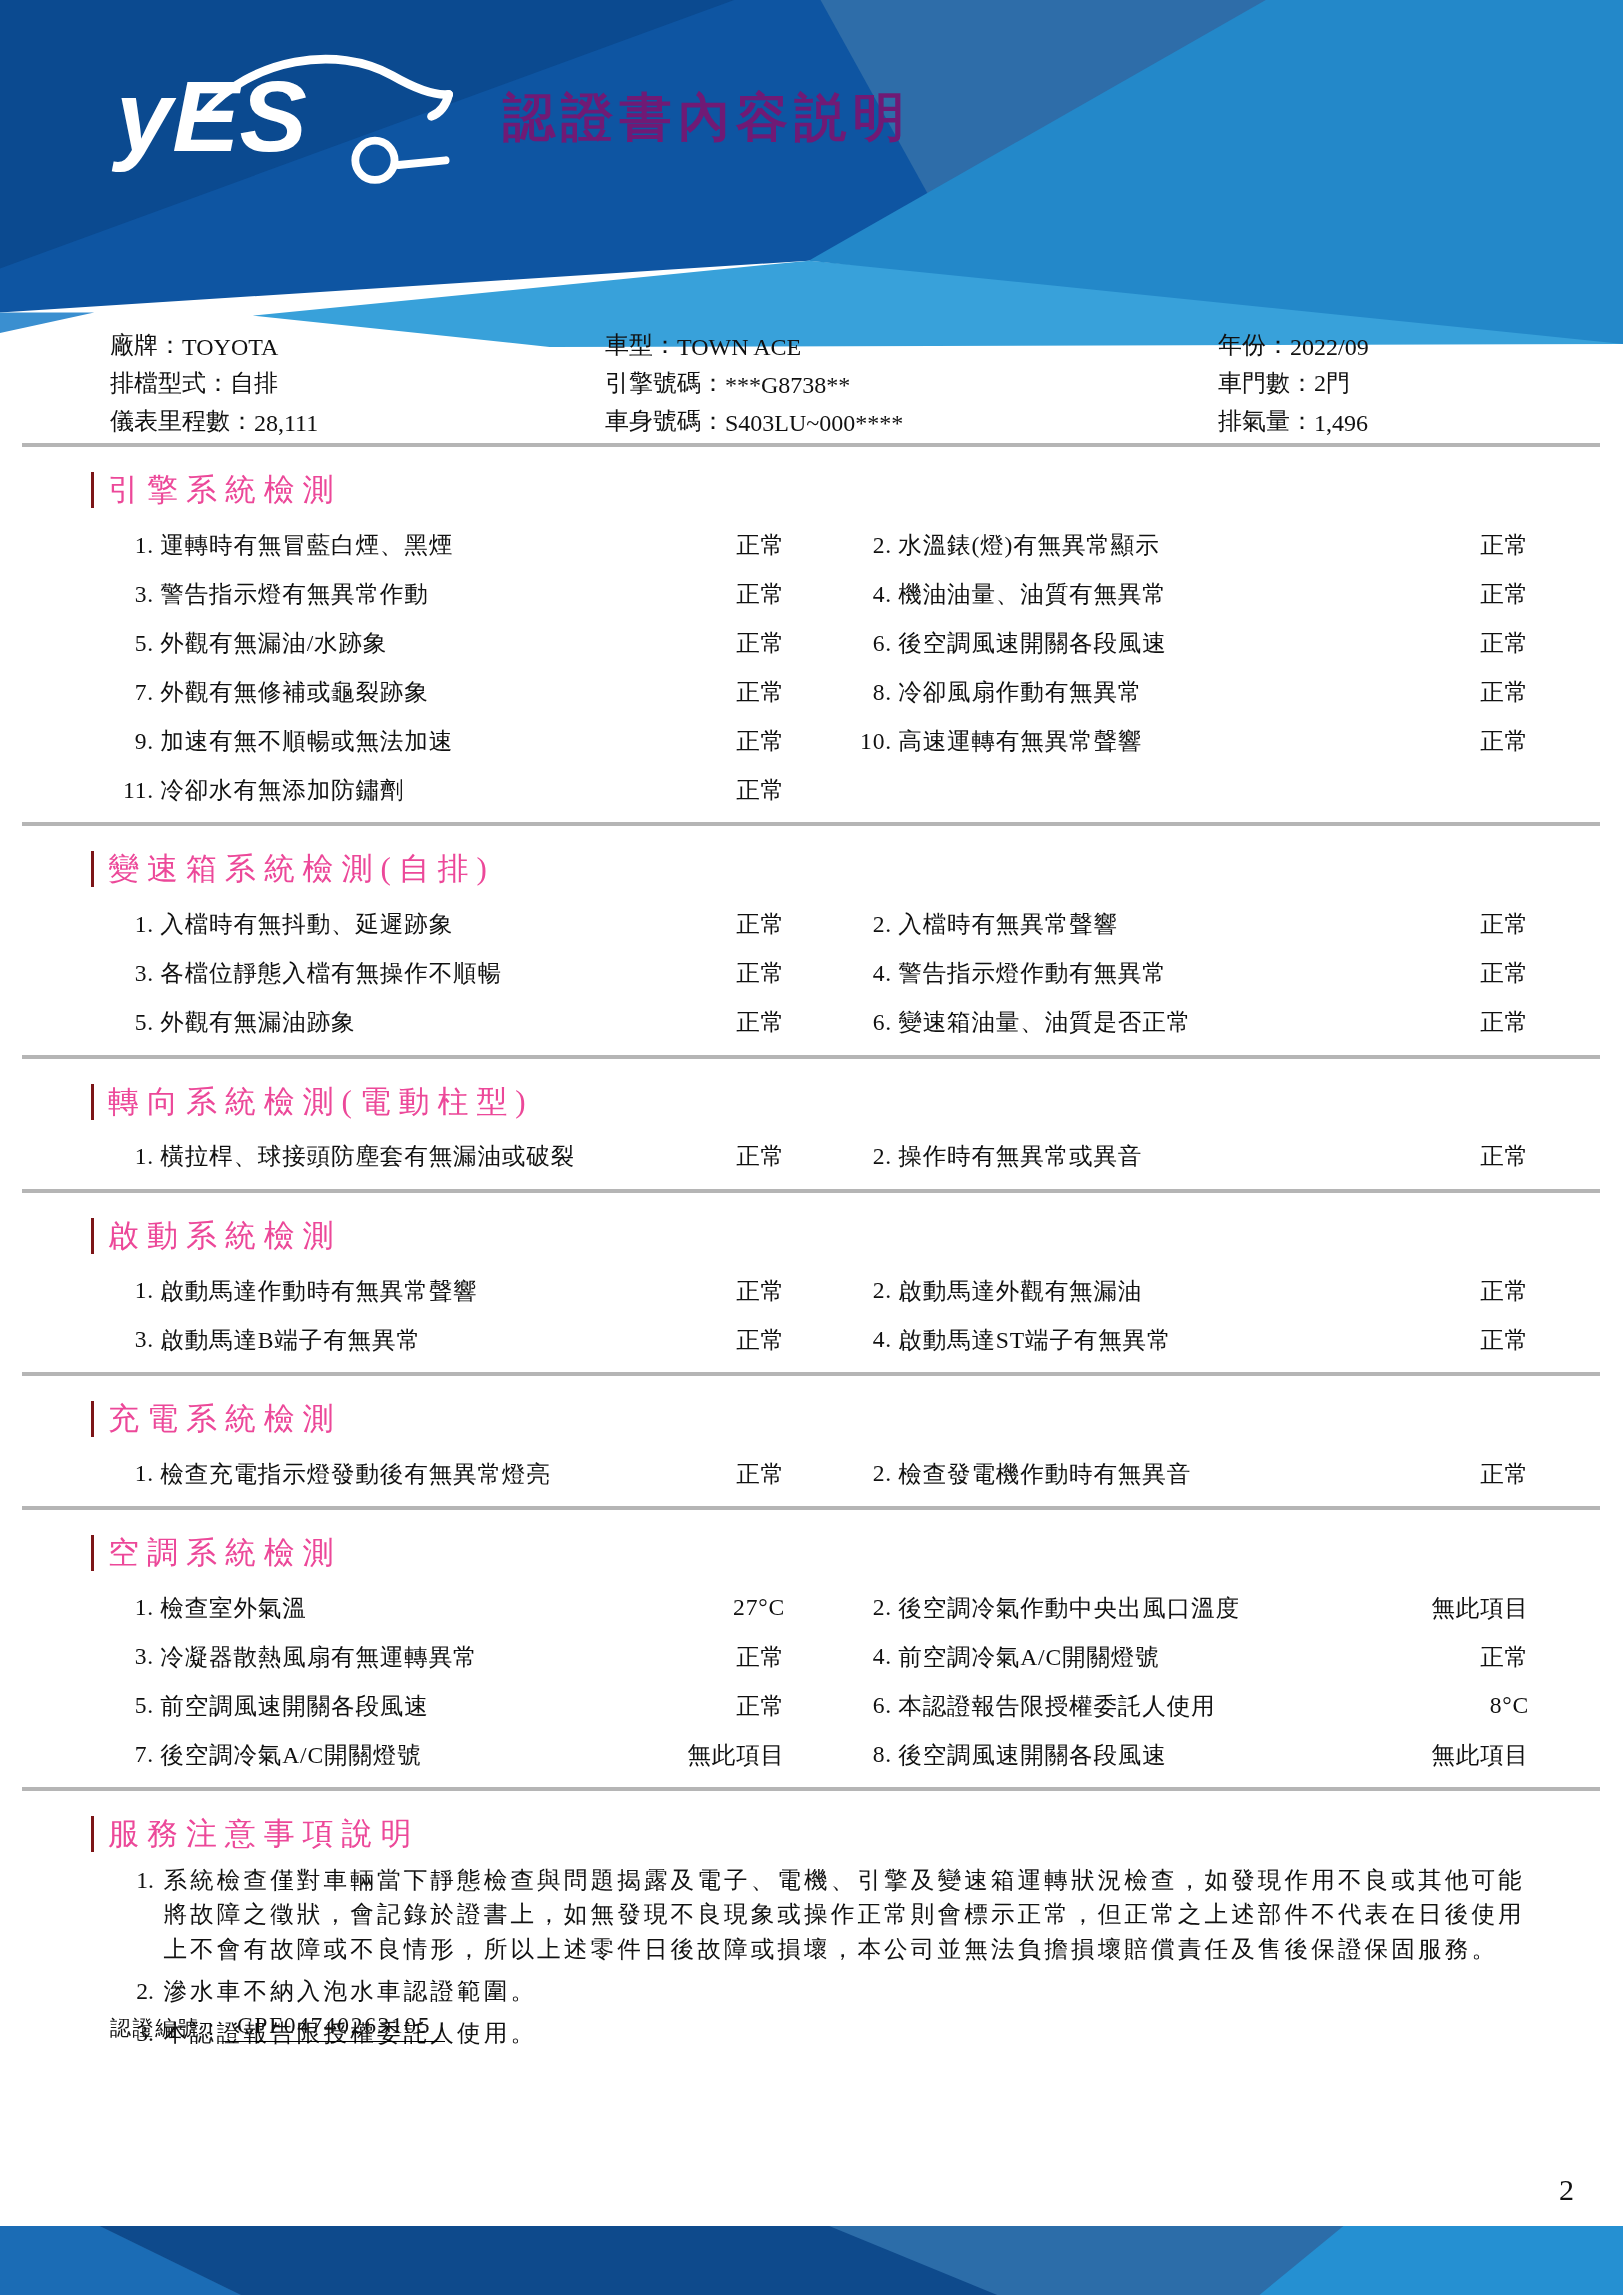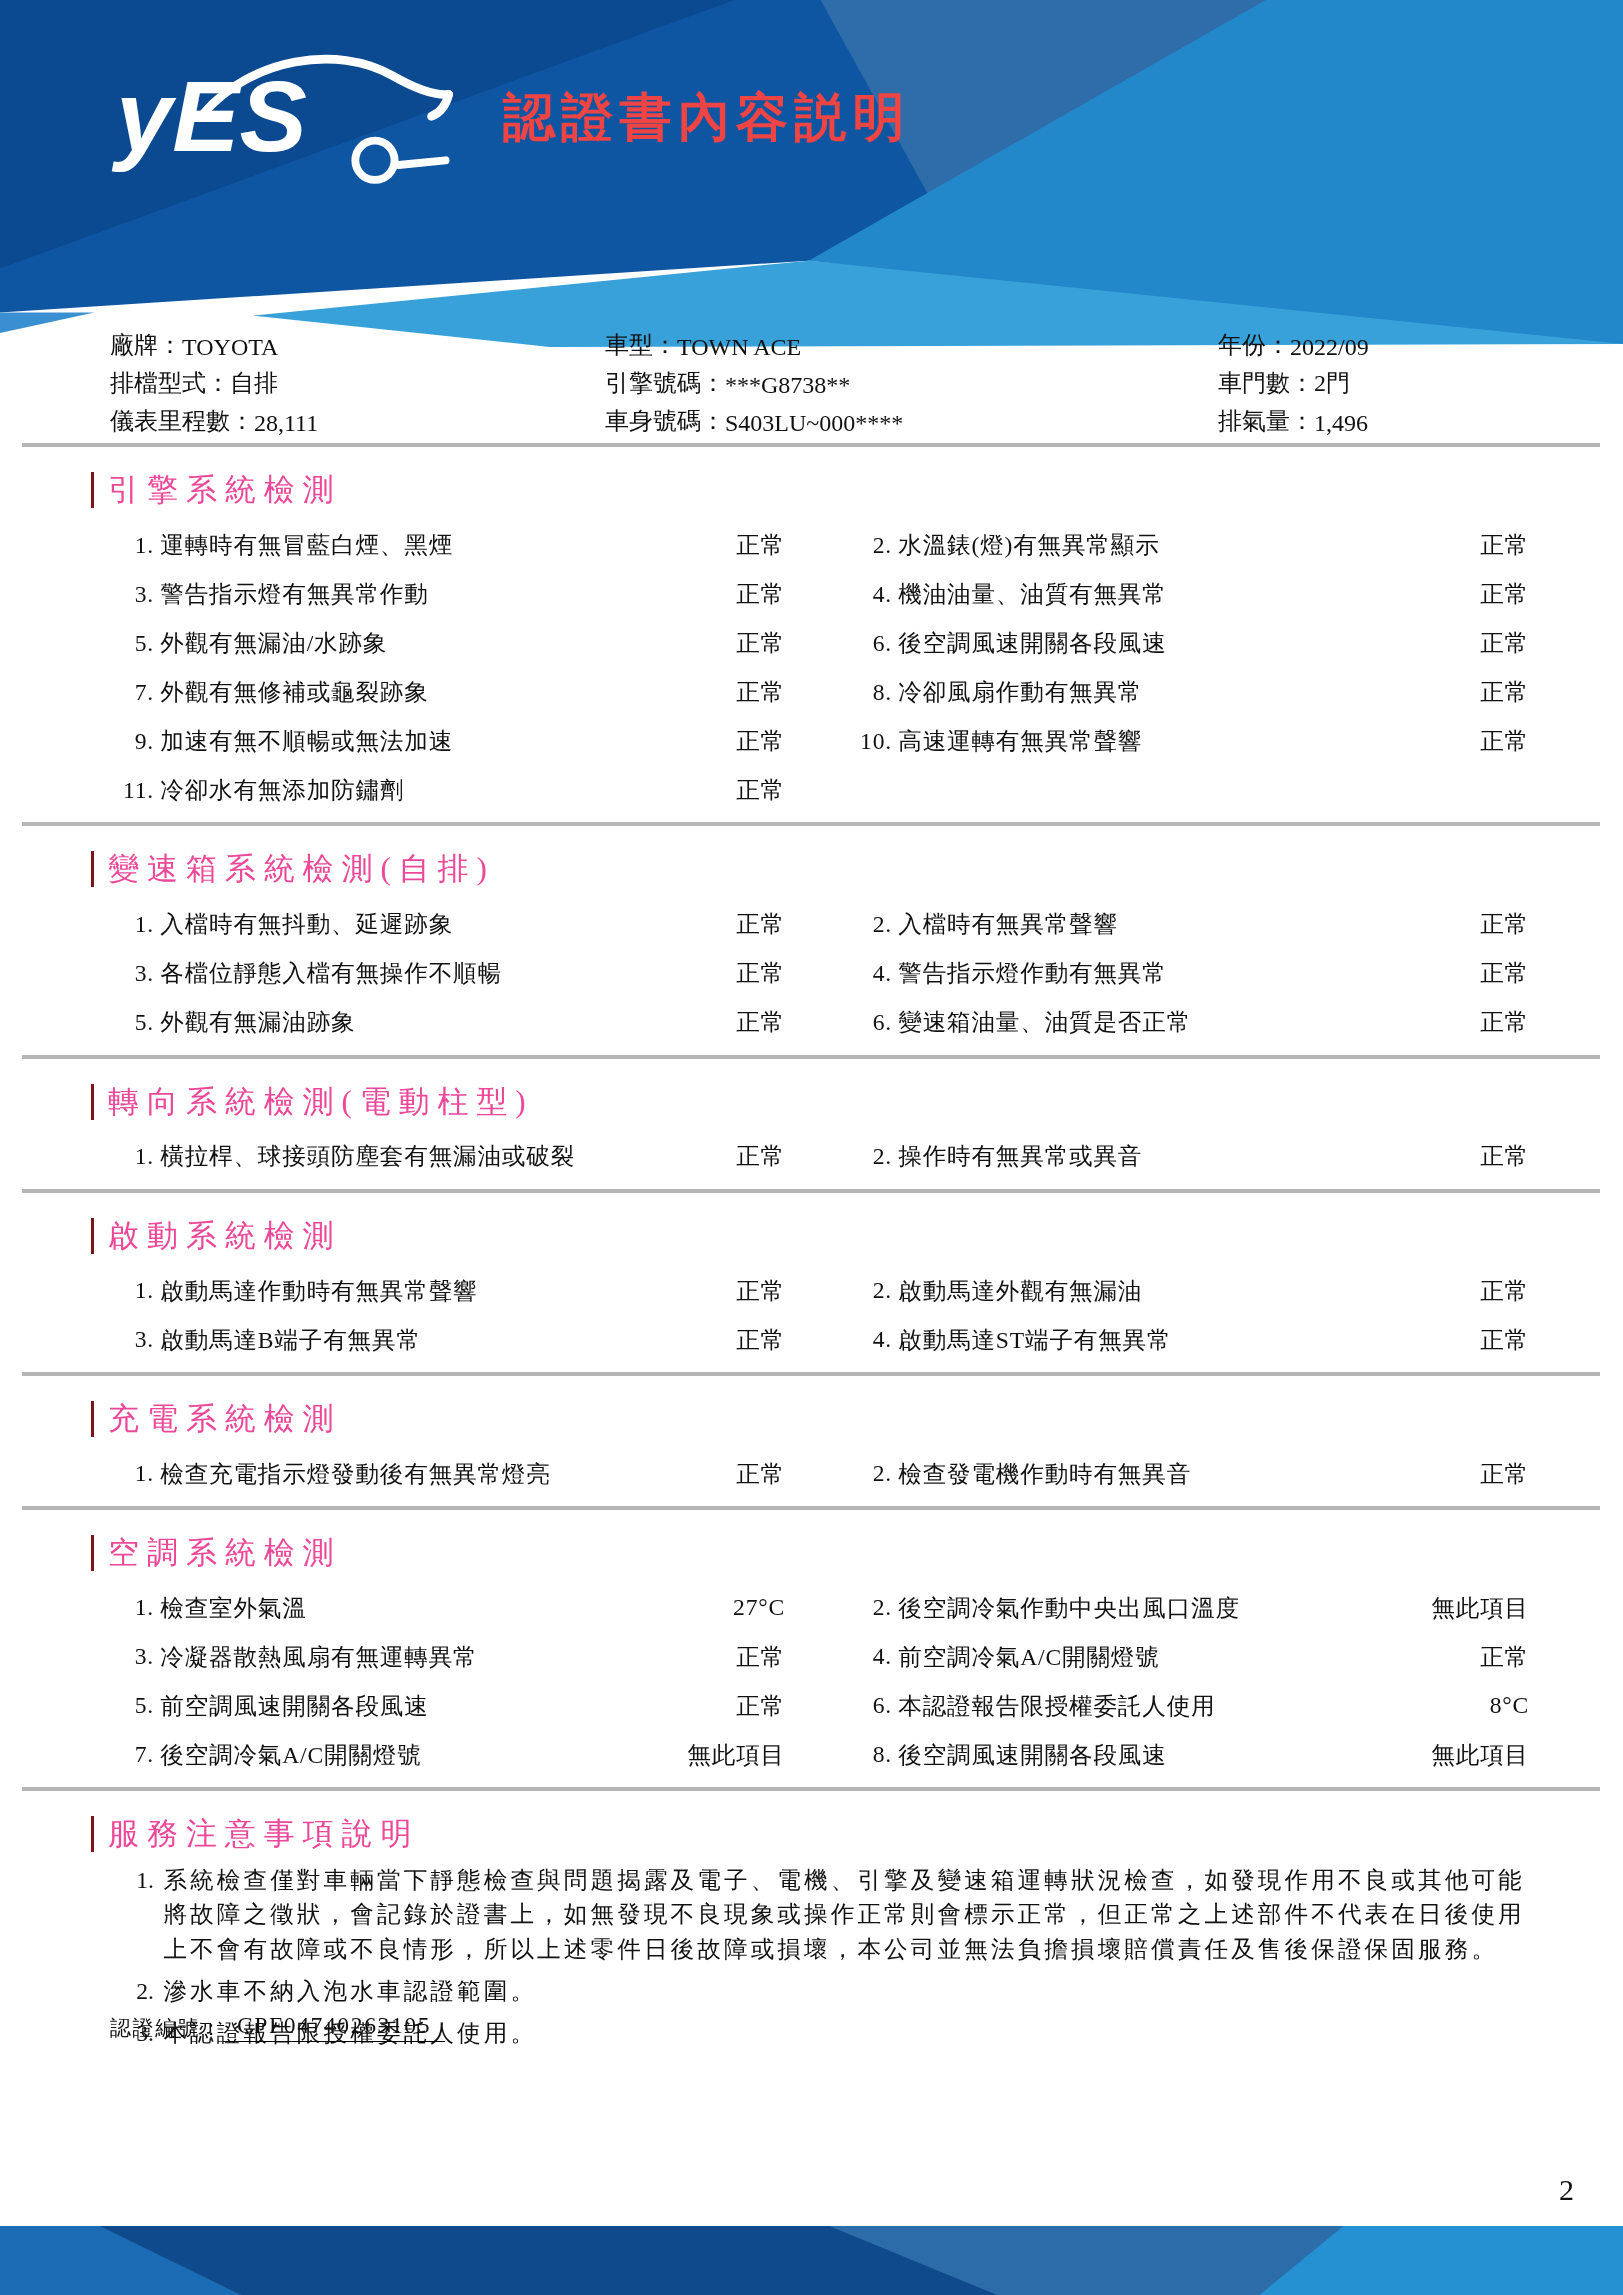--- a/index.html
+++ b/index.html
@@ -18,21 +18,21 @@
   .logo-wrap{position:relative;}
   .logo-text{
     font-family:"Liberation Sans","DejaVu Sans",sans-serif;
     font-style:italic;font-weight:900;
     font-size:101px;line-height:118px;color:#ffffff;letter-spacing:0px;
   }
   .logo-car{position:absolute;right:-148px;top:-15.7px;}
   .header-title{
     margin-left:196px;padding-top:27px;
     font-family:"Liberation Sans","DejaVu Sans",sans-serif;
-    font-weight:700;font-size:52px;line-height:66px;color:#ef4444;letter-spacing:6.3px;
+    font-weight:700;font-size:52px;line-height:66px;color:#701a75;letter-spacing:6.3px;
     white-space:nowrap;
   }
   
   .content{position:relative;z-index:2;padding:0 94px 0 110px;}
   .vinfo{
     margin-top:-46px;
     display:grid;grid-template-columns:495px 613px 1fr;
     font-size:24px;
   }
   .vrow{height:38px;display:flex;align-items:flex-end;white-space:nowrap;}

